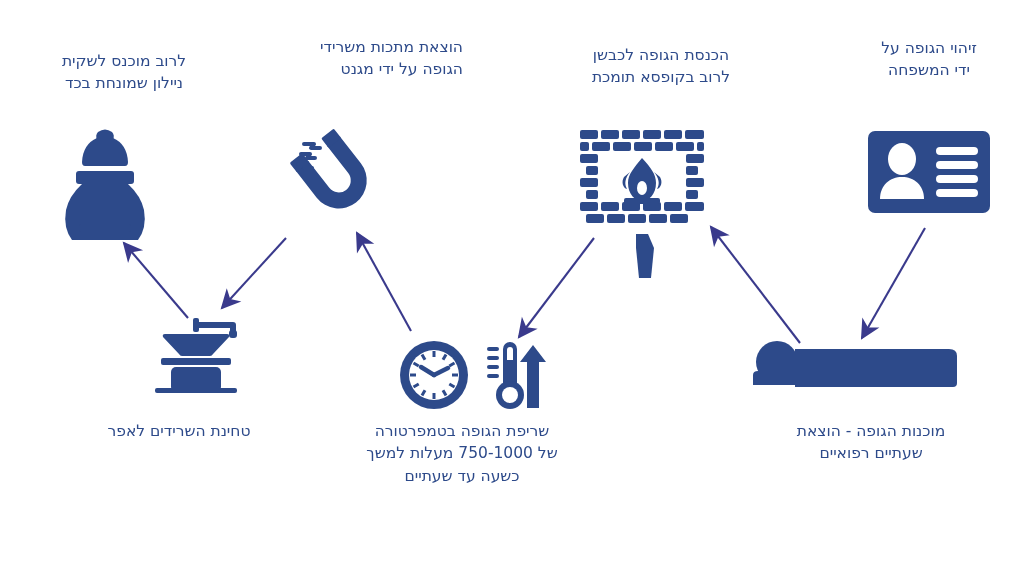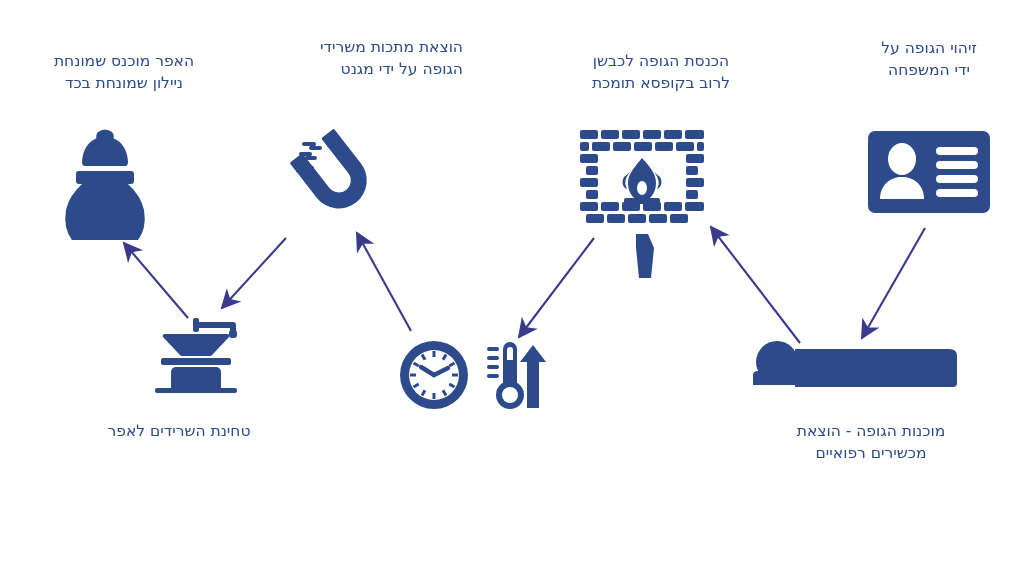--- a/index.html
+++ b/index.html
@@ -54,37 +54,40 @@
 
     <line x1="411" y1="331" x2="357" y2="233" stroke="#3a3a8c" stroke-width="2.1" marker-end="url(#ah)"></line>
 
     <line x1="594" y1="238" x2="519" y2="337" stroke="#3a3a8c" stroke-width="2.1" marker-end="url(#ah)"></line>
 
     <line x1="800" y1="343" x2="711" y2="227" stroke="#3a3a8c" stroke-width="2.1" marker-end="url(#ah)"></line>
 
     <line x1="925" y1="228" x2="862" y2="338" stroke="#3a3a8c" stroke-width="2.1" marker-end="url(#ah)"></line>
   </svg>
 
-  <div class="label" style="left:14px;top:50px;width:220px;">האפר מוכנס שמונחת
+  <div class="label" style="left:14px;top:50px;width:220px;">לרוב מוכנס לשקית
 ניילון שמונחת בכד</div>
 
   <div class="label" style="left:243px;top:36px;width:220px;text-align:right;">הוצאת מתכות משרידי
 הגופה על ידי מגנט</div>
 
-  <div class="label" style="left:546px;top:50px;width:230px;text-align:center;">הכנסת הגופה לכבשן
+  <div class="label" style="left:546px;top:44px;width:230px;text-align:center;">הכנסת הגופה לכבשן
 לרוב בקופסא תומכת</div>
 
   <div class="label" style="left:845px;top:37px;width:168px;">זיהוי הגופה על
 ידי המשפחה</div>
 
   <div class="label" style="left:68px;top:420px;width:222px;">טחינת השרידים לאפר</div>
 
+  <div class="label" style="left:342px;top:420px;width:240px;">שריפת הגופה בטמפרטורה
+של 750-1000 מעלות למשך
+כשעה עד שעתיים</div>
 
   <div class="label" style="left:760px;top:420px;width:222px;">מוכנות הגופה - הוצאת
-מכשירים רפואיים</div>
+שעתיים רפואיים</div>
 
   <div class="icon" style="left:55px;top:128px;width:100px;height:105px;">
     <svg width="100" height="105" viewBox="0 0 100 105">
       <g fill="#2d4a8a">
 
         <path d="M43 4 q7 -5 14 0 q3 3 1 8 h-16 q-2 -5 1 -8 Z"></path>
 
         <path d="M27 34 q1 -18 15 -24 h16 q14 6 15 24 q0 4 -3 4 H30 q-3 0 -3 -4 Z"></path>
 
         <path d="M24 43 h52 q3 0 3 3 v7 q0 3 -3 3 H24 q-3 0 -3 -3 v-7 q0 -3 3 -3 Z"></path>

